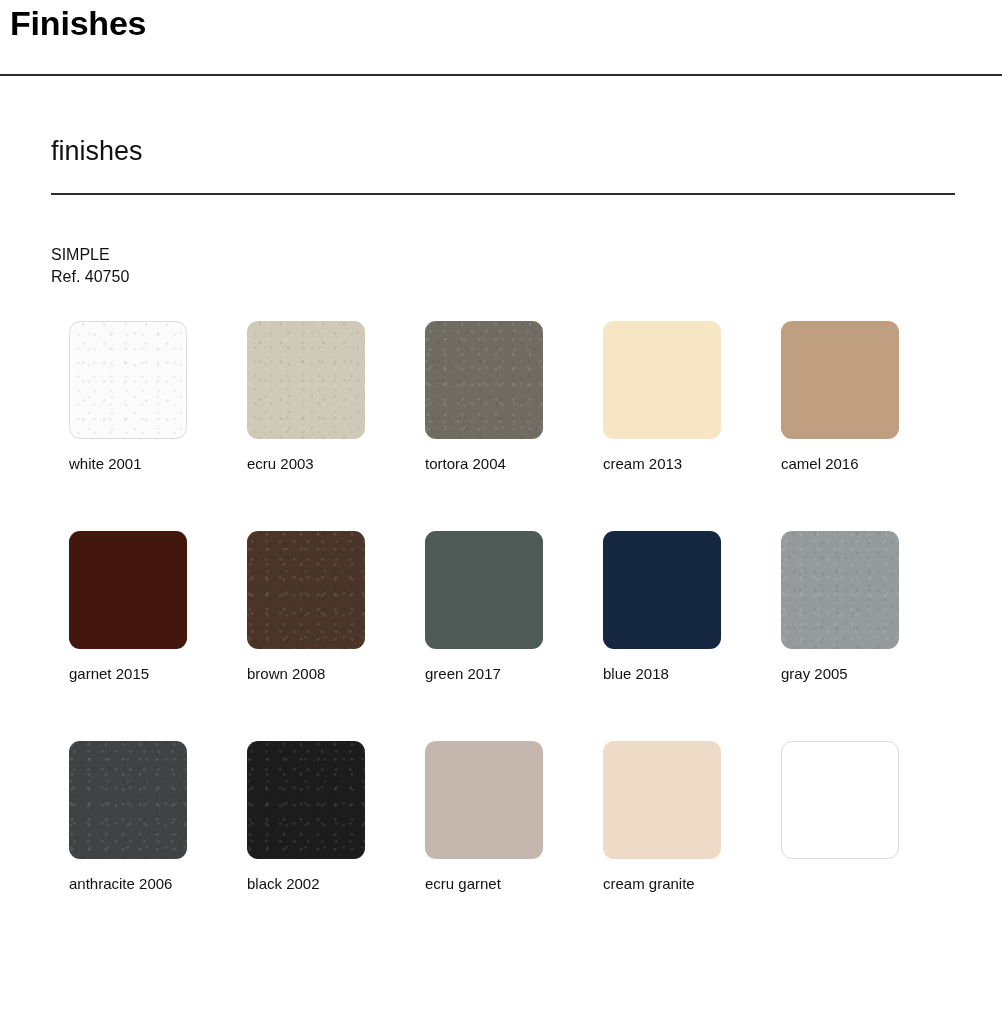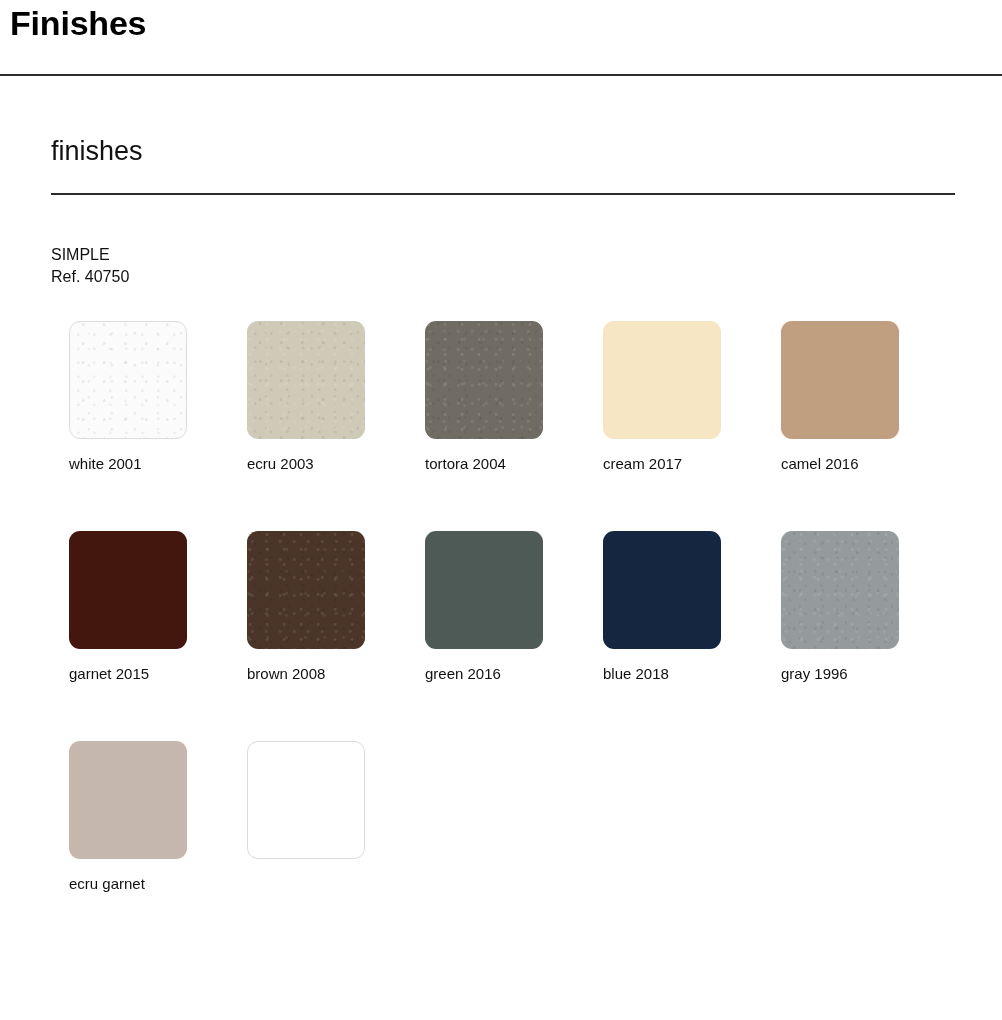--- a/index.html
+++ b/index.html
@@ -140,47 +140,59 @@
       <div class="swatch-cell">
         <div class="swatch-chip textured" style="background: rgb(207, 201, 183);"></div>
         <div class="swatch-label">ecru 2003</div>
       </div>
       <div class="swatch-cell">
         <div class="swatch-chip textured" style="background: rgb(112, 108, 99);"></div>
         <div class="swatch-label">tortora 2004</div>
       </div>
       <div class="swatch-cell">
         <div class="swatch-chip" style="background: rgb(246, 230, 196);"></div>
-        <div class="swatch-label">cream 2017</div>
+        <div class="swatch-label">cream 2013</div>
       </div>
       <div class="swatch-cell">
         <div class="swatch-chip" style="background: rgb(192, 158, 128);"></div>
         <div class="swatch-label">camel 2016</div>
       </div>
       <div class="swatch-cell">
         <div class="swatch-chip" style="background: rgb(67, 22, 14);"></div>
         <div class="swatch-label">garnet 2015</div>
       </div>
       <div class="swatch-cell">
         <div class="swatch-chip textured" style="background: rgb(74, 53, 40);"></div>
         <div class="swatch-label">brown 2008</div>
       </div>
       <div class="swatch-cell">
         <div class="swatch-chip" style="background: rgb(77, 90, 86);"></div>
-        <div class="swatch-label">green 2016</div>
+        <div class="swatch-label">green 2017</div>
       </div>
       <div class="swatch-cell">
         <div class="swatch-chip" style="background: rgb(21, 39, 64);"></div>
         <div class="swatch-label">blue 2018</div>
       </div>
       <div class="swatch-cell">
         <div class="swatch-chip textured" style="background: rgb(149, 154, 156);"></div>
-        <div class="swatch-label">gray 1996</div>
+        <div class="swatch-label">gray 2005</div>
+      </div>
+      <div class="swatch-cell">
+        <div class="swatch-chip textured" style="background: rgb(64, 66, 68);"></div>
+        <div class="swatch-label">anthracite 2006</div>
+      </div>
+      <div class="swatch-cell">
+        <div class="swatch-chip textured" style="background: rgb(28, 28, 28);"></div>
+        <div class="swatch-label">black 2002</div>
       </div>
       <div class="swatch-cell">
         <div class="swatch-chip" style="background: rgb(197, 183, 174);"></div>
         <div class="swatch-label">ecru garnet</div>
+      </div>
+      <div class="swatch-cell">
+        <div class="swatch-chip" style="background: rgb(237, 219, 200);"></div>
+        <div class="swatch-label">cream granite</div>
       </div>
       <div class="swatch-cell">
         <div class="swatch-chip bordered" style="background: rgb(255, 255, 255);"></div>
       </div>
     </div>
 </div>
 
 </body></html>

